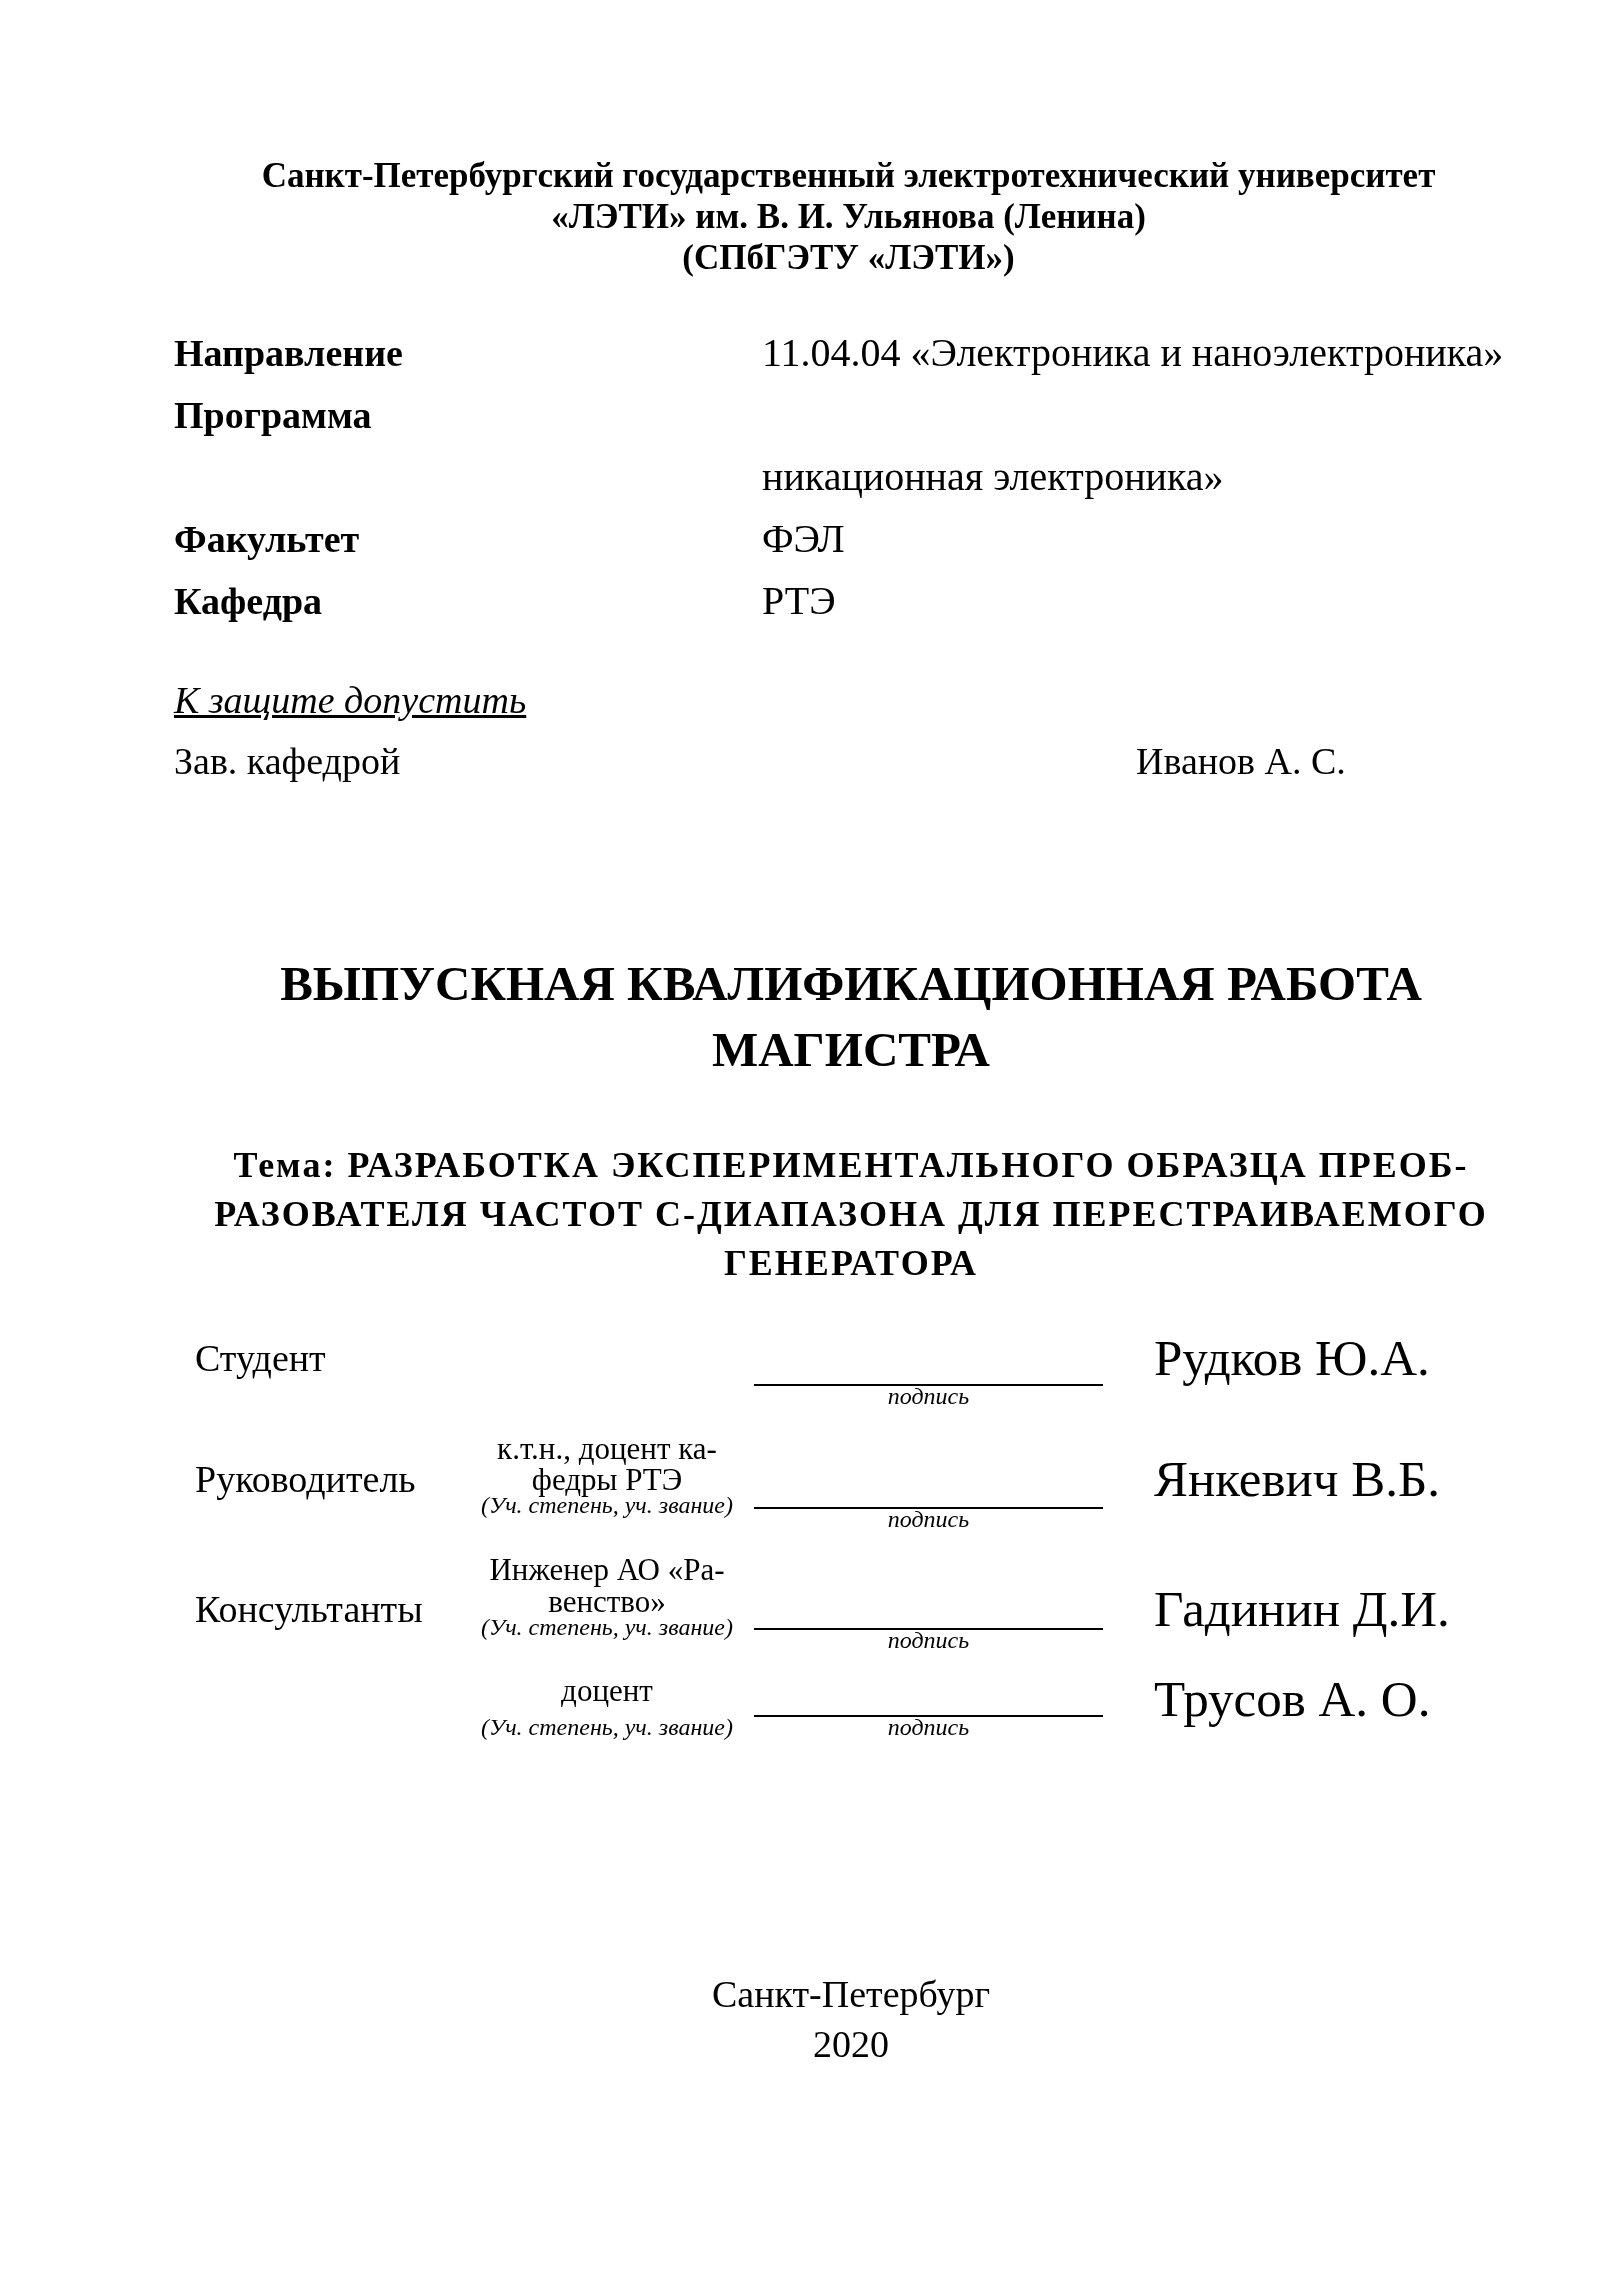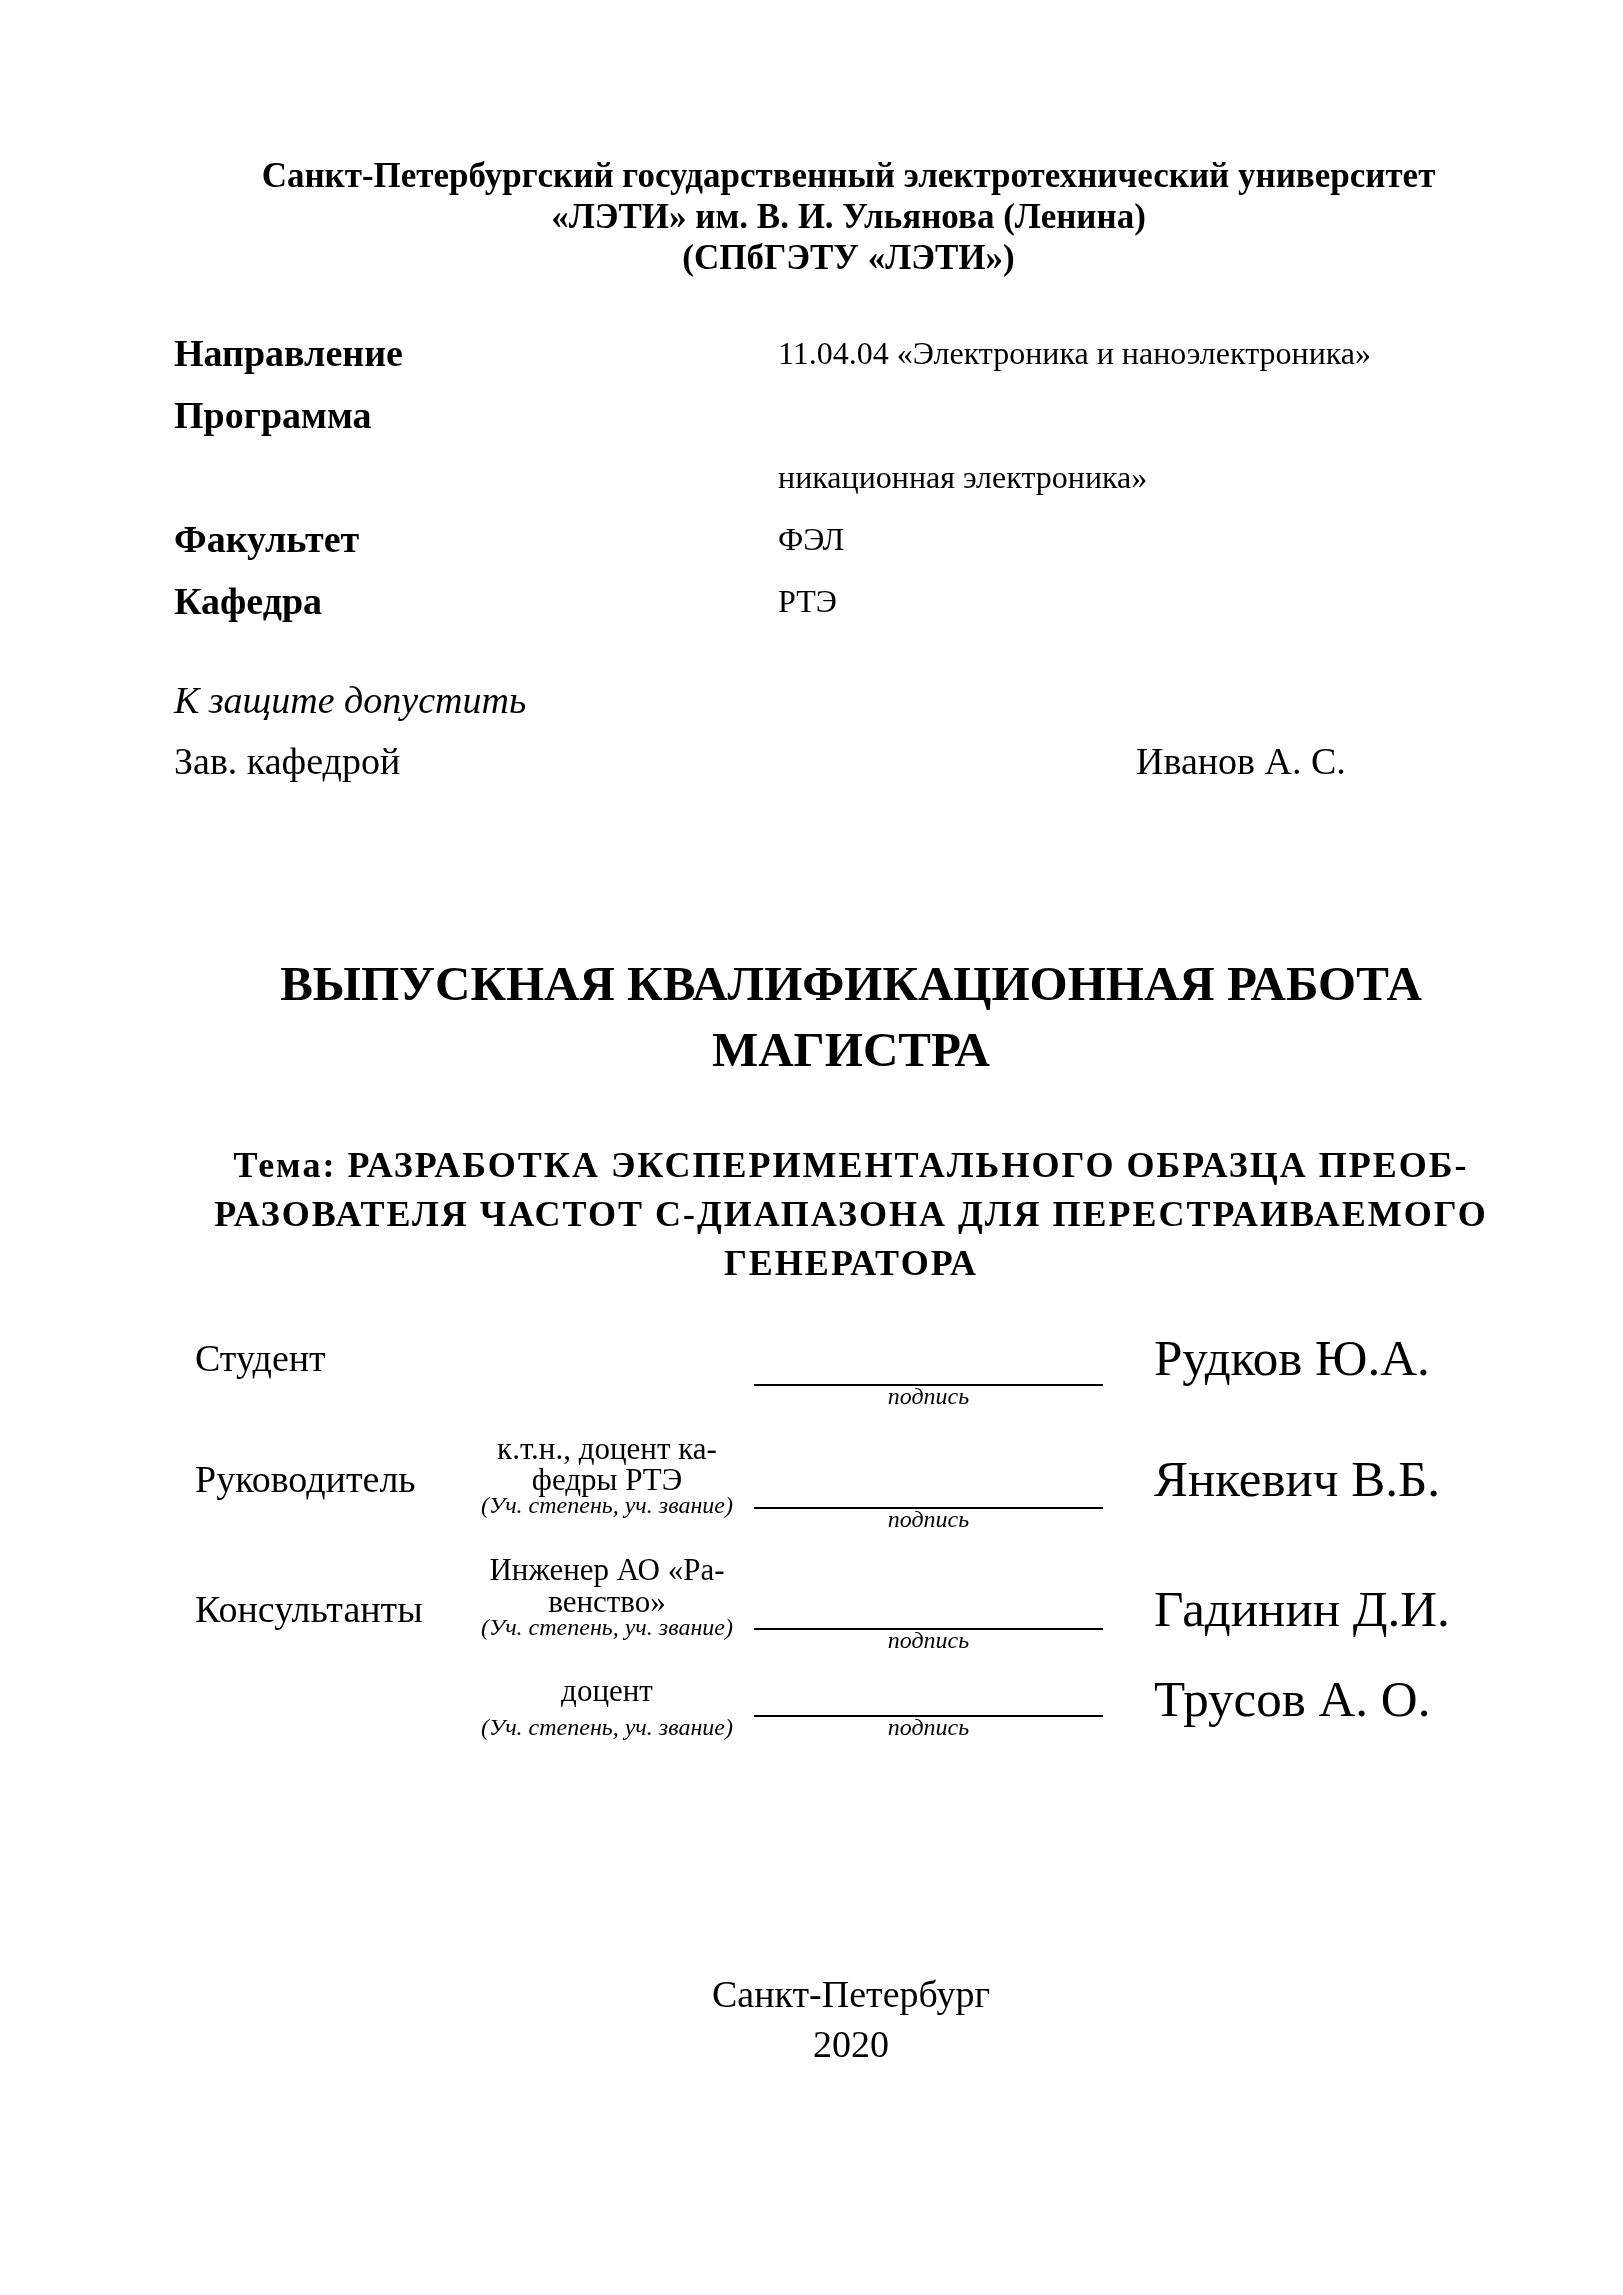--- a/index.html
+++ b/index.html
@@ -7,23 +7,23 @@
          font-family: "Liberation Serif", "DejaVu Serif", serif; color: #000000; }
   .abs { position: absolute; white-space: nowrap; }
 
   
   .header { top: 155px; left: 0; width: 1697px; font-weight: bold; font-size: 35px; line-height: 41px; }
   .header div { text-align: center; }
 
   
   .info-row { position: absolute; left: 0; height: 62px; width: 1564px; font-family: Liberation Serif, serif; }
   .info-label { position: absolute; left: 174px; font-weight: bold; font-size: 38px; line-height: 62px; }
-  .info-value { position: absolute; left: 778px; font-size: 32px; line-height: 62px; white-space: nowrap; }
+  .info-value { position: absolute; left: 762px; font-size: 40px; line-height: 62px; white-space: nowrap; }
 
-  .admit { left: 174px; top: 677px; font-style: italic; font-size: 38px; line-height: 47px; }
+  .admit { left: 174px; top: 677px; font-style: italic; font-size: 38px; line-height: 47px; text-decoration: underline; }
   .head-dept { left: 174px; top: 738px; font-size: 38px; line-height: 47px; }
   .head-name { left: 1136px; top: 738px; font-size: 38px; line-height: 47px; }
 
   
   .title { top: 951px; left: 0; width: 1702px; font-weight: bold; font-size: 49px; line-height: 66px; }
   .title div { text-align: center; }
 
   
   .theme { top: 1141px; left: 0; width: 1702px; font-weight: bold; font-size: 36px; line-height: 49px; letter-spacing: 2px; }
   .theme div { text-align: center; }

